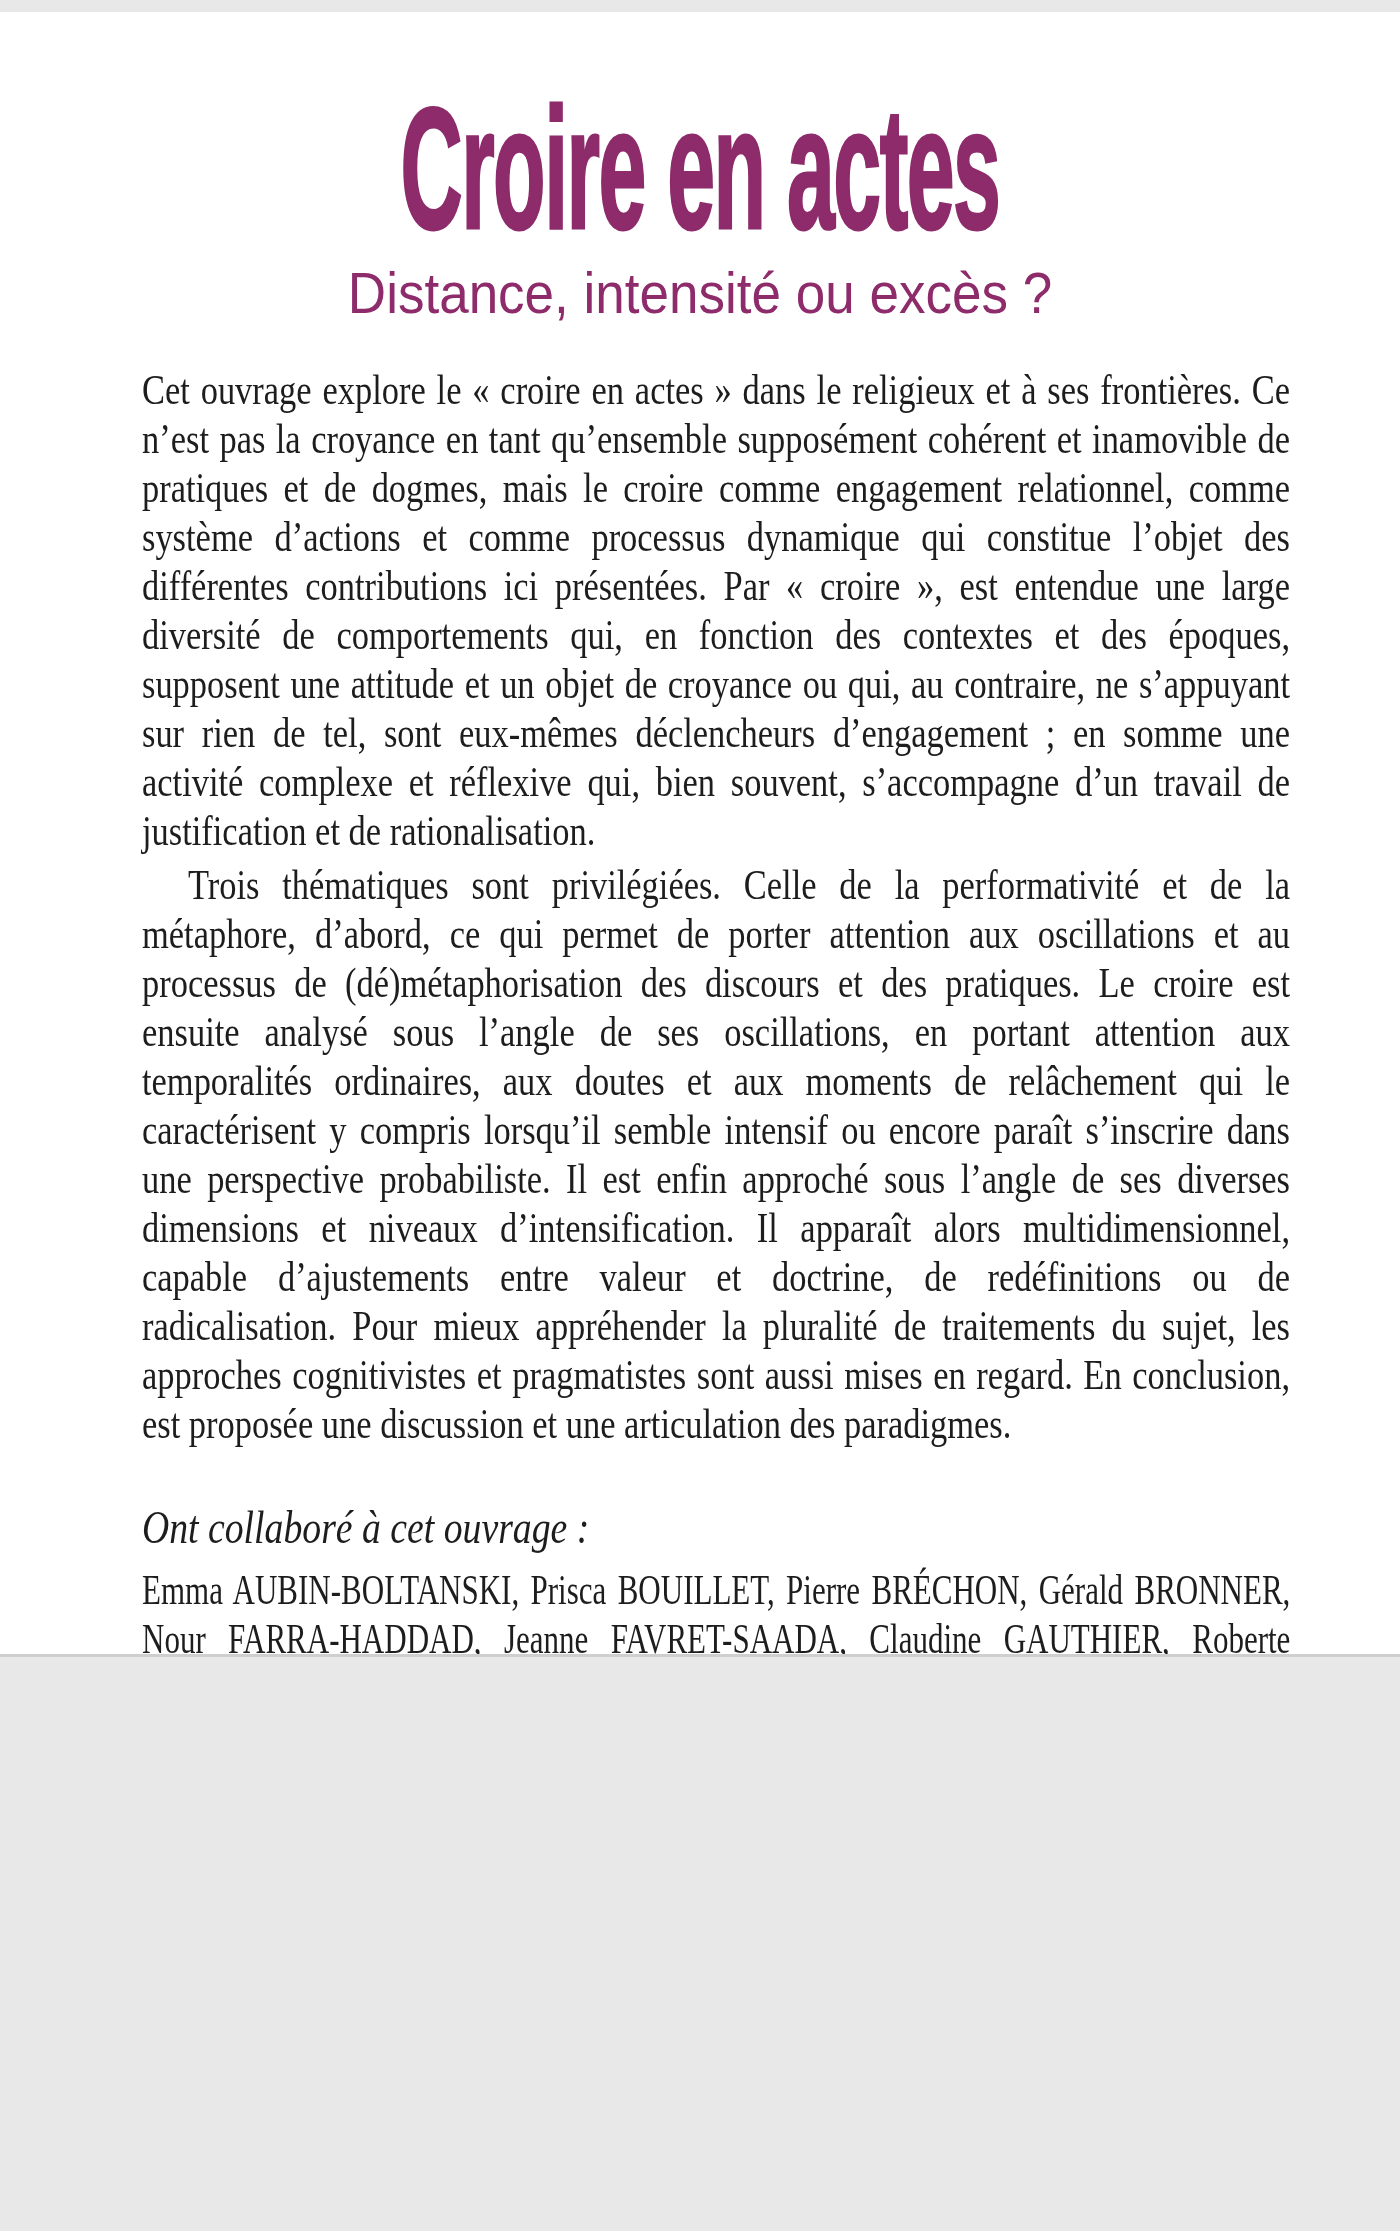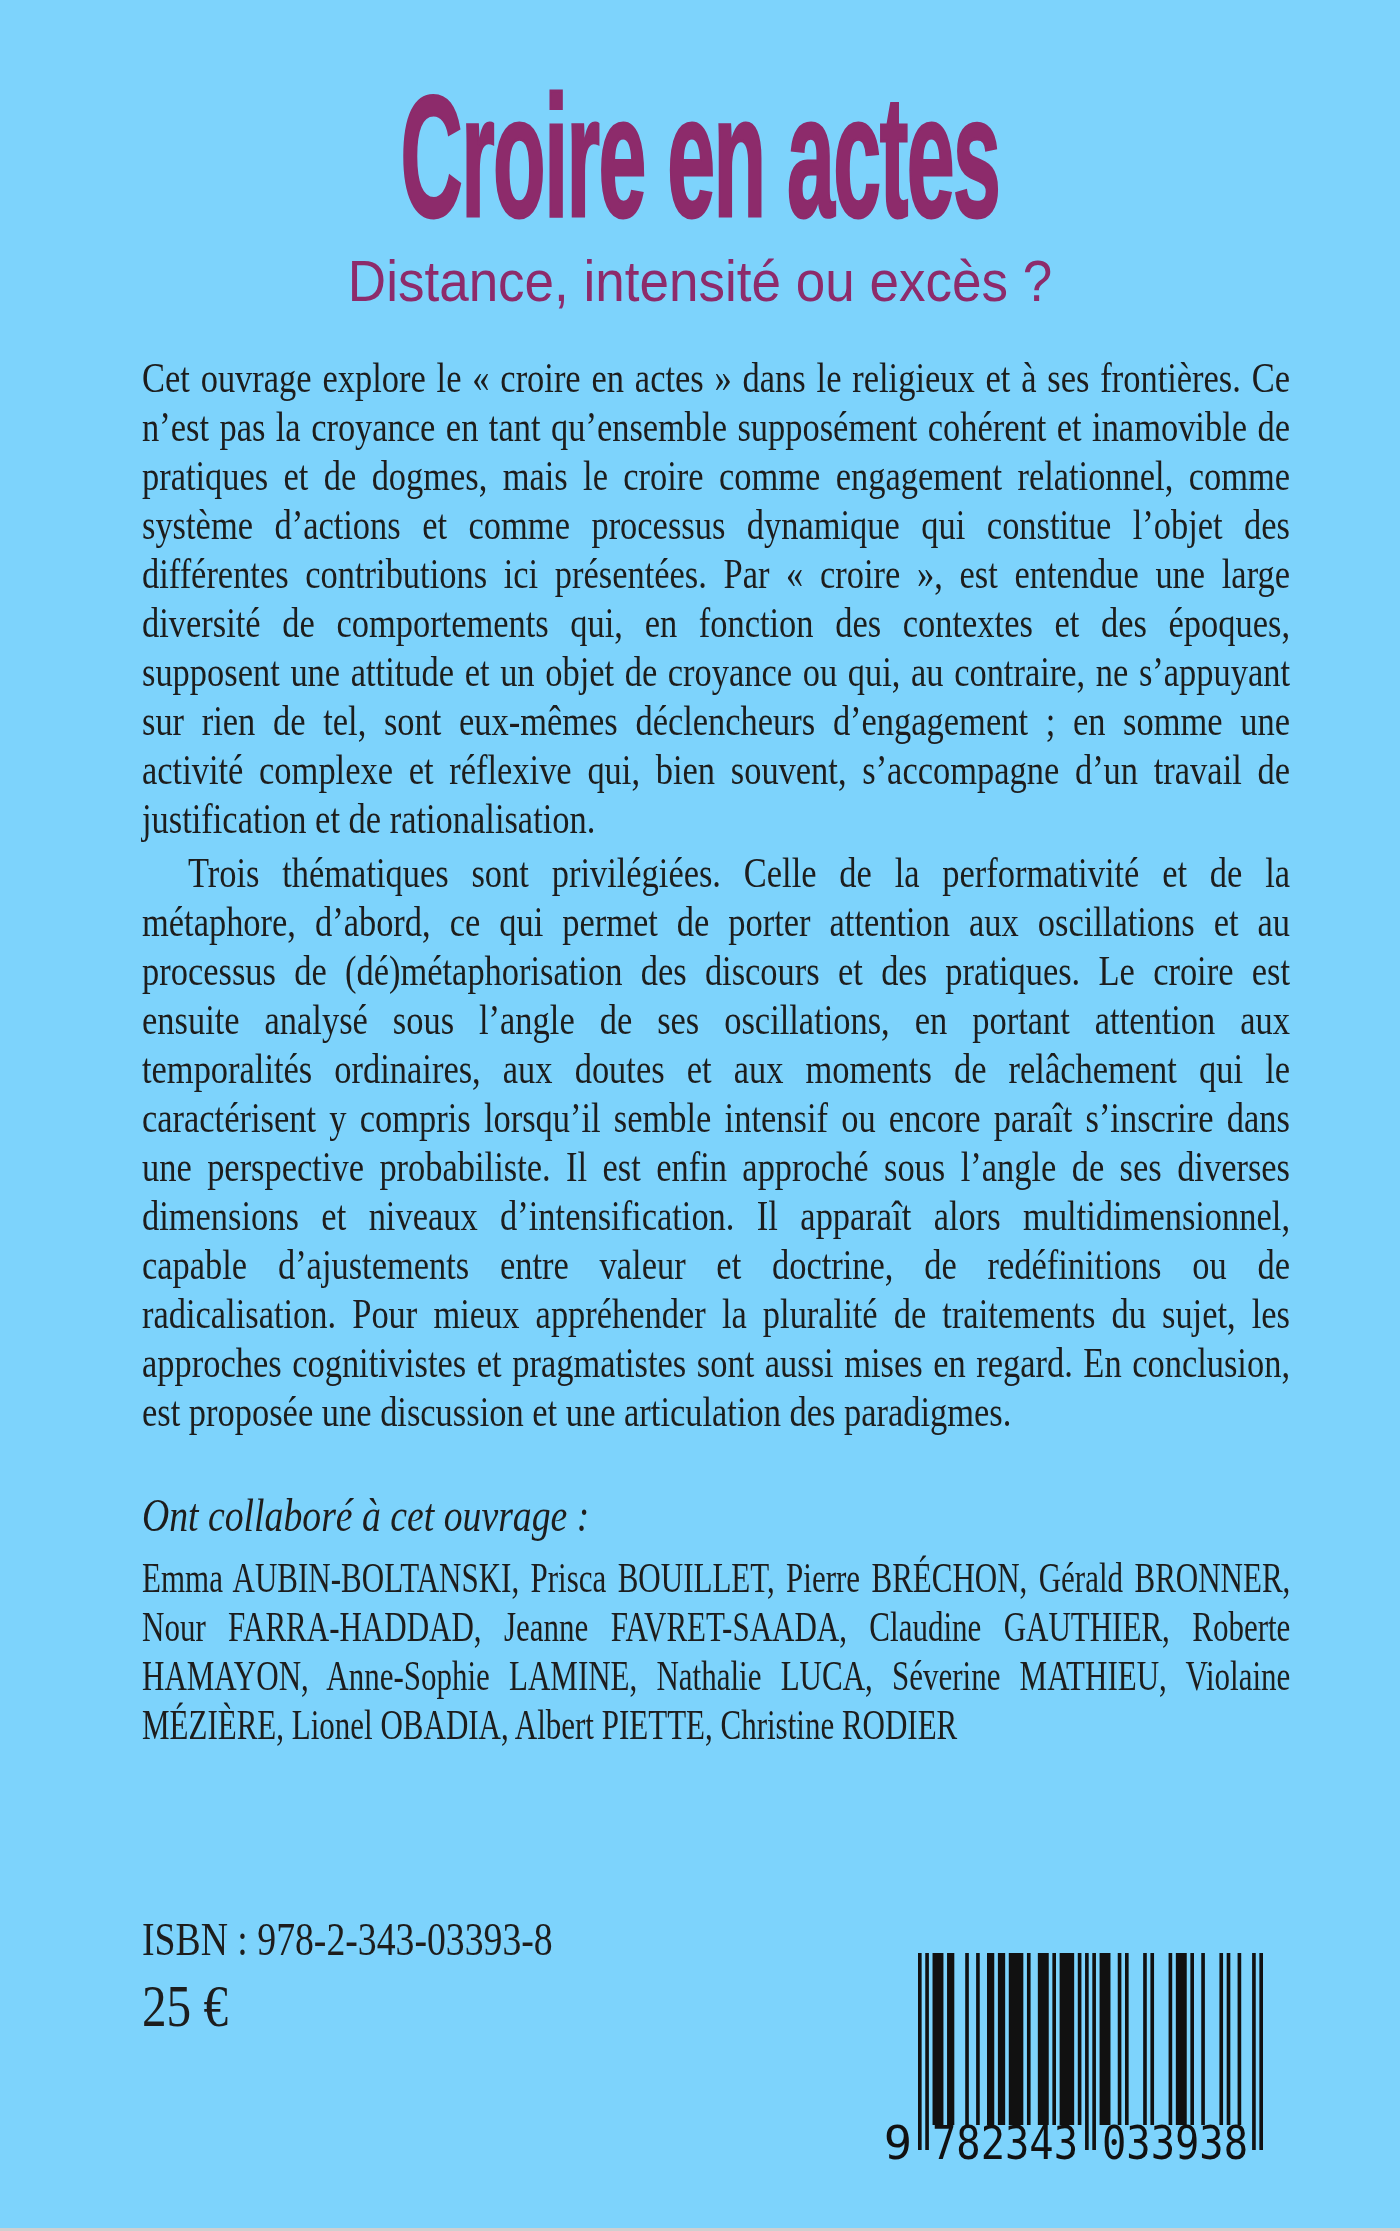--- a/index.html
+++ b/index.html
@@ -1,20 +1,20 @@
 <!DOCTYPE html>
 <html><head>
 <meta charset="utf-8">
 <style>
   html,body { margin:0; padding:0; background:#e8e8e8; }
   .page {
     position:relative;
-    width:1400px; height:2231px;
-    margin:0 auto;
-    background:#7dd3fc;
+    width:1400px; height:1645px;
+    margin:12px auto;
+    background:#ffffff;
     overflow:hidden;
     font-family:"Liberation Serif", serif;
     color:#1d1d1d;
   }
 
   
   .book-title {
     position:absolute; top:70px; left:0; width:1400px;
     text-align:center;
     font-family:"Liberation Sans", sans-serif;

